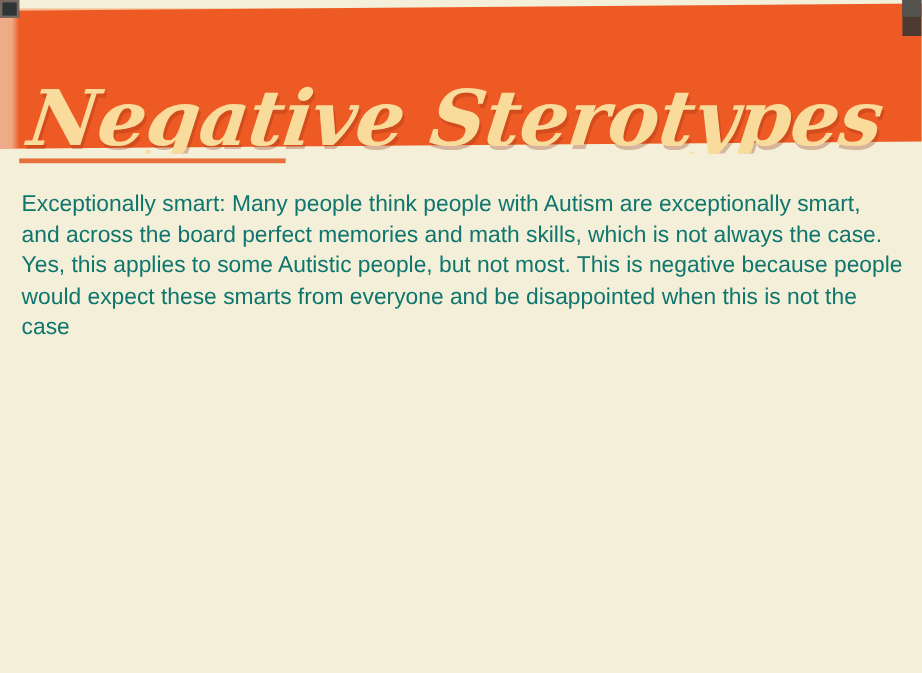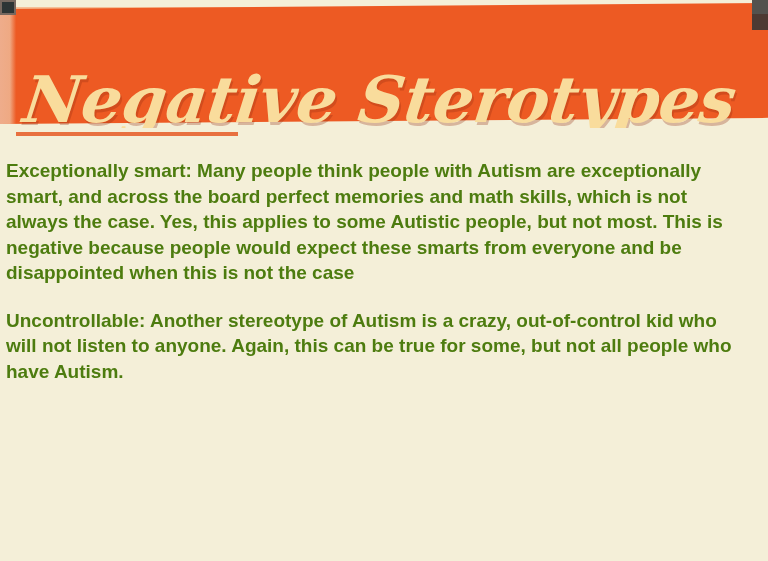--- a/index.html
+++ b/index.html
@@ -129,27 +129,27 @@
     left: 16px;
     top: 132px;
     width: 222px;
     height: 4px;
     background: #e8703f;
   }
 
   
   .body-copy {
     position: absolute;
-    left: 6px;
+    left: 18px;
     top: 158px;
     width: 736px;
-    color: #4d7c0f;
+    color: #0f766e;
     font-size: 19px;
     line-height: 25.5px;
-    font-weight: 700;
+    font-weight: 400;
   }
   .body-copy p {
     margin: 0 0 22px 0;
   }
   .body-copy p:last-child {
     margin-bottom: 0;
   }
 </style>
 </head>
 <body>
@@ -164,16 +164,15 @@
     <h1 class="banner-title">Negative Sterotypes</h1>
   </div>
 
   <div class="corner-chip left"></div>
   <div class="corner-chip right"></div>
 
   <div class="divider"></div>
 
   <div class="body-copy">
     <p>Exceptionally smart:  Many people think people with Autism are exceptionally smart, and across the board perfect memories and math skills, which is not always the case. Yes, this applies to some Autistic people, but not most. This is negative because people would expect these smarts from everyone and be disappointed when this is not the case</p>
-    <p>Uncontrollable: Another stereotype of Autism is a crazy, out-of-control kid who will not listen to anyone. Again, this can be true for some, but not all people who have Autism.</p>
   </div>
 
 </div>
 
 </body></html>

